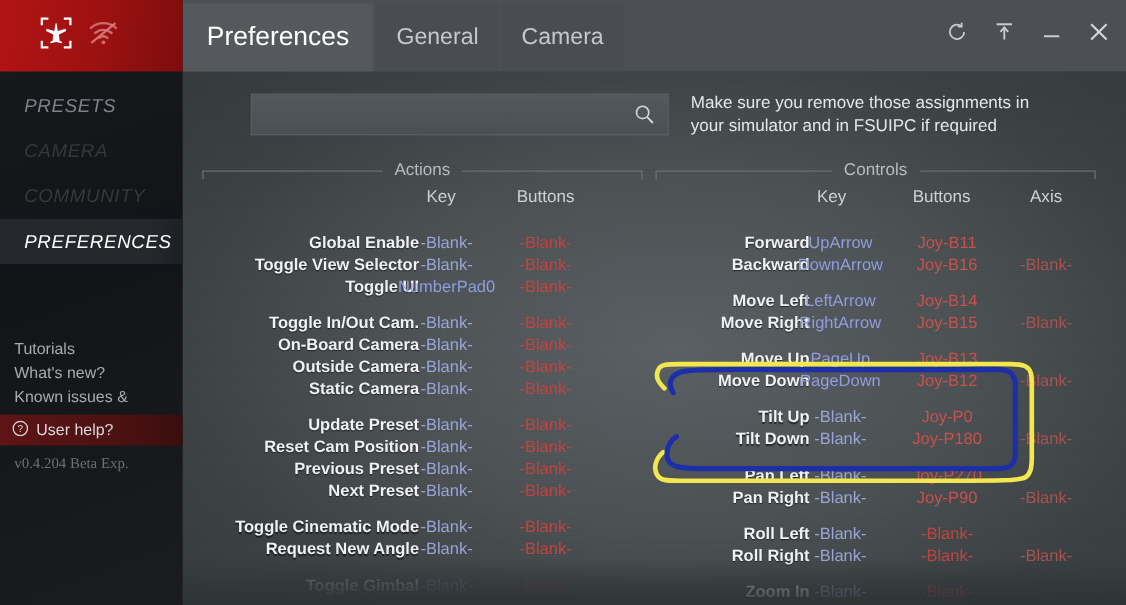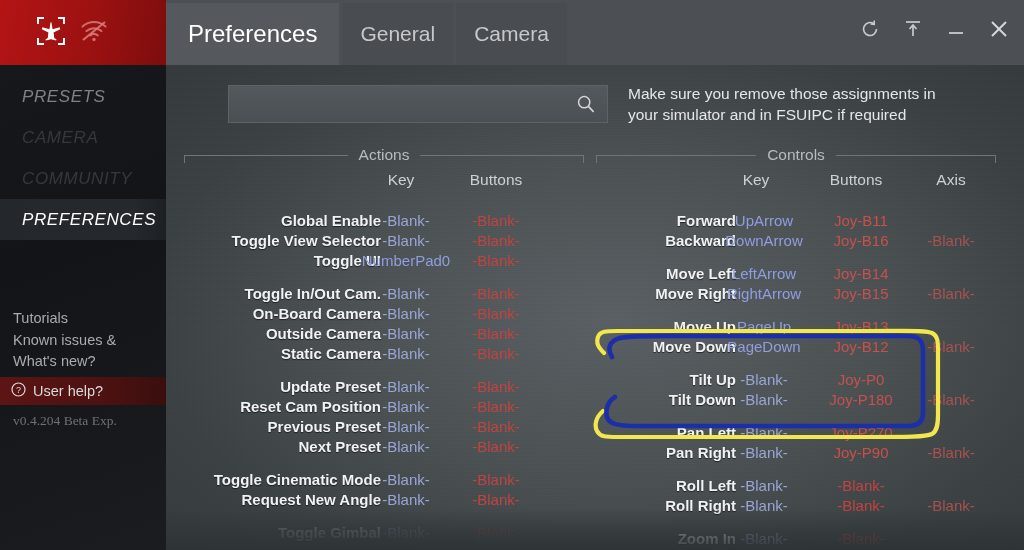--- a/index.html
+++ b/index.html
@@ -244,22 +244,22 @@
       <div class="nav-item">PRESETS</div>
       <div class="nav-item dim">CAMERA</div>
       <div class="nav-item dim">COMMUNITY</div>
       <div class="nav-item active">PREFERENCES</div>
     </div>
 
     <div id="sidebar-blank"></div>
 
     <div id="sidebar-links">
       <div class="slink">Tutorials</div>
+      <div class="slink two-line">What's new?</div>
       <div class="slink two-line">Known issues &amp;</div>
-      <div class="slink two-line">What's new?</div>
     </div>
 
     <div id="need-help">
       <span>
         <svg width="15" height="15" viewBox="0 0 15 15">
           <circle cx="7.5" cy="7.5" r="6.5" fill="none" stroke="#d9dadc" stroke-width="1.2"></circle>
           <text x="7.5" y="11" font-size="9" fill="#d9dadc" text-anchor="middle" font-family="Liberation Sans, sans-serif">?</text>
         </svg>
       </span>
       <span>User help?</span>

